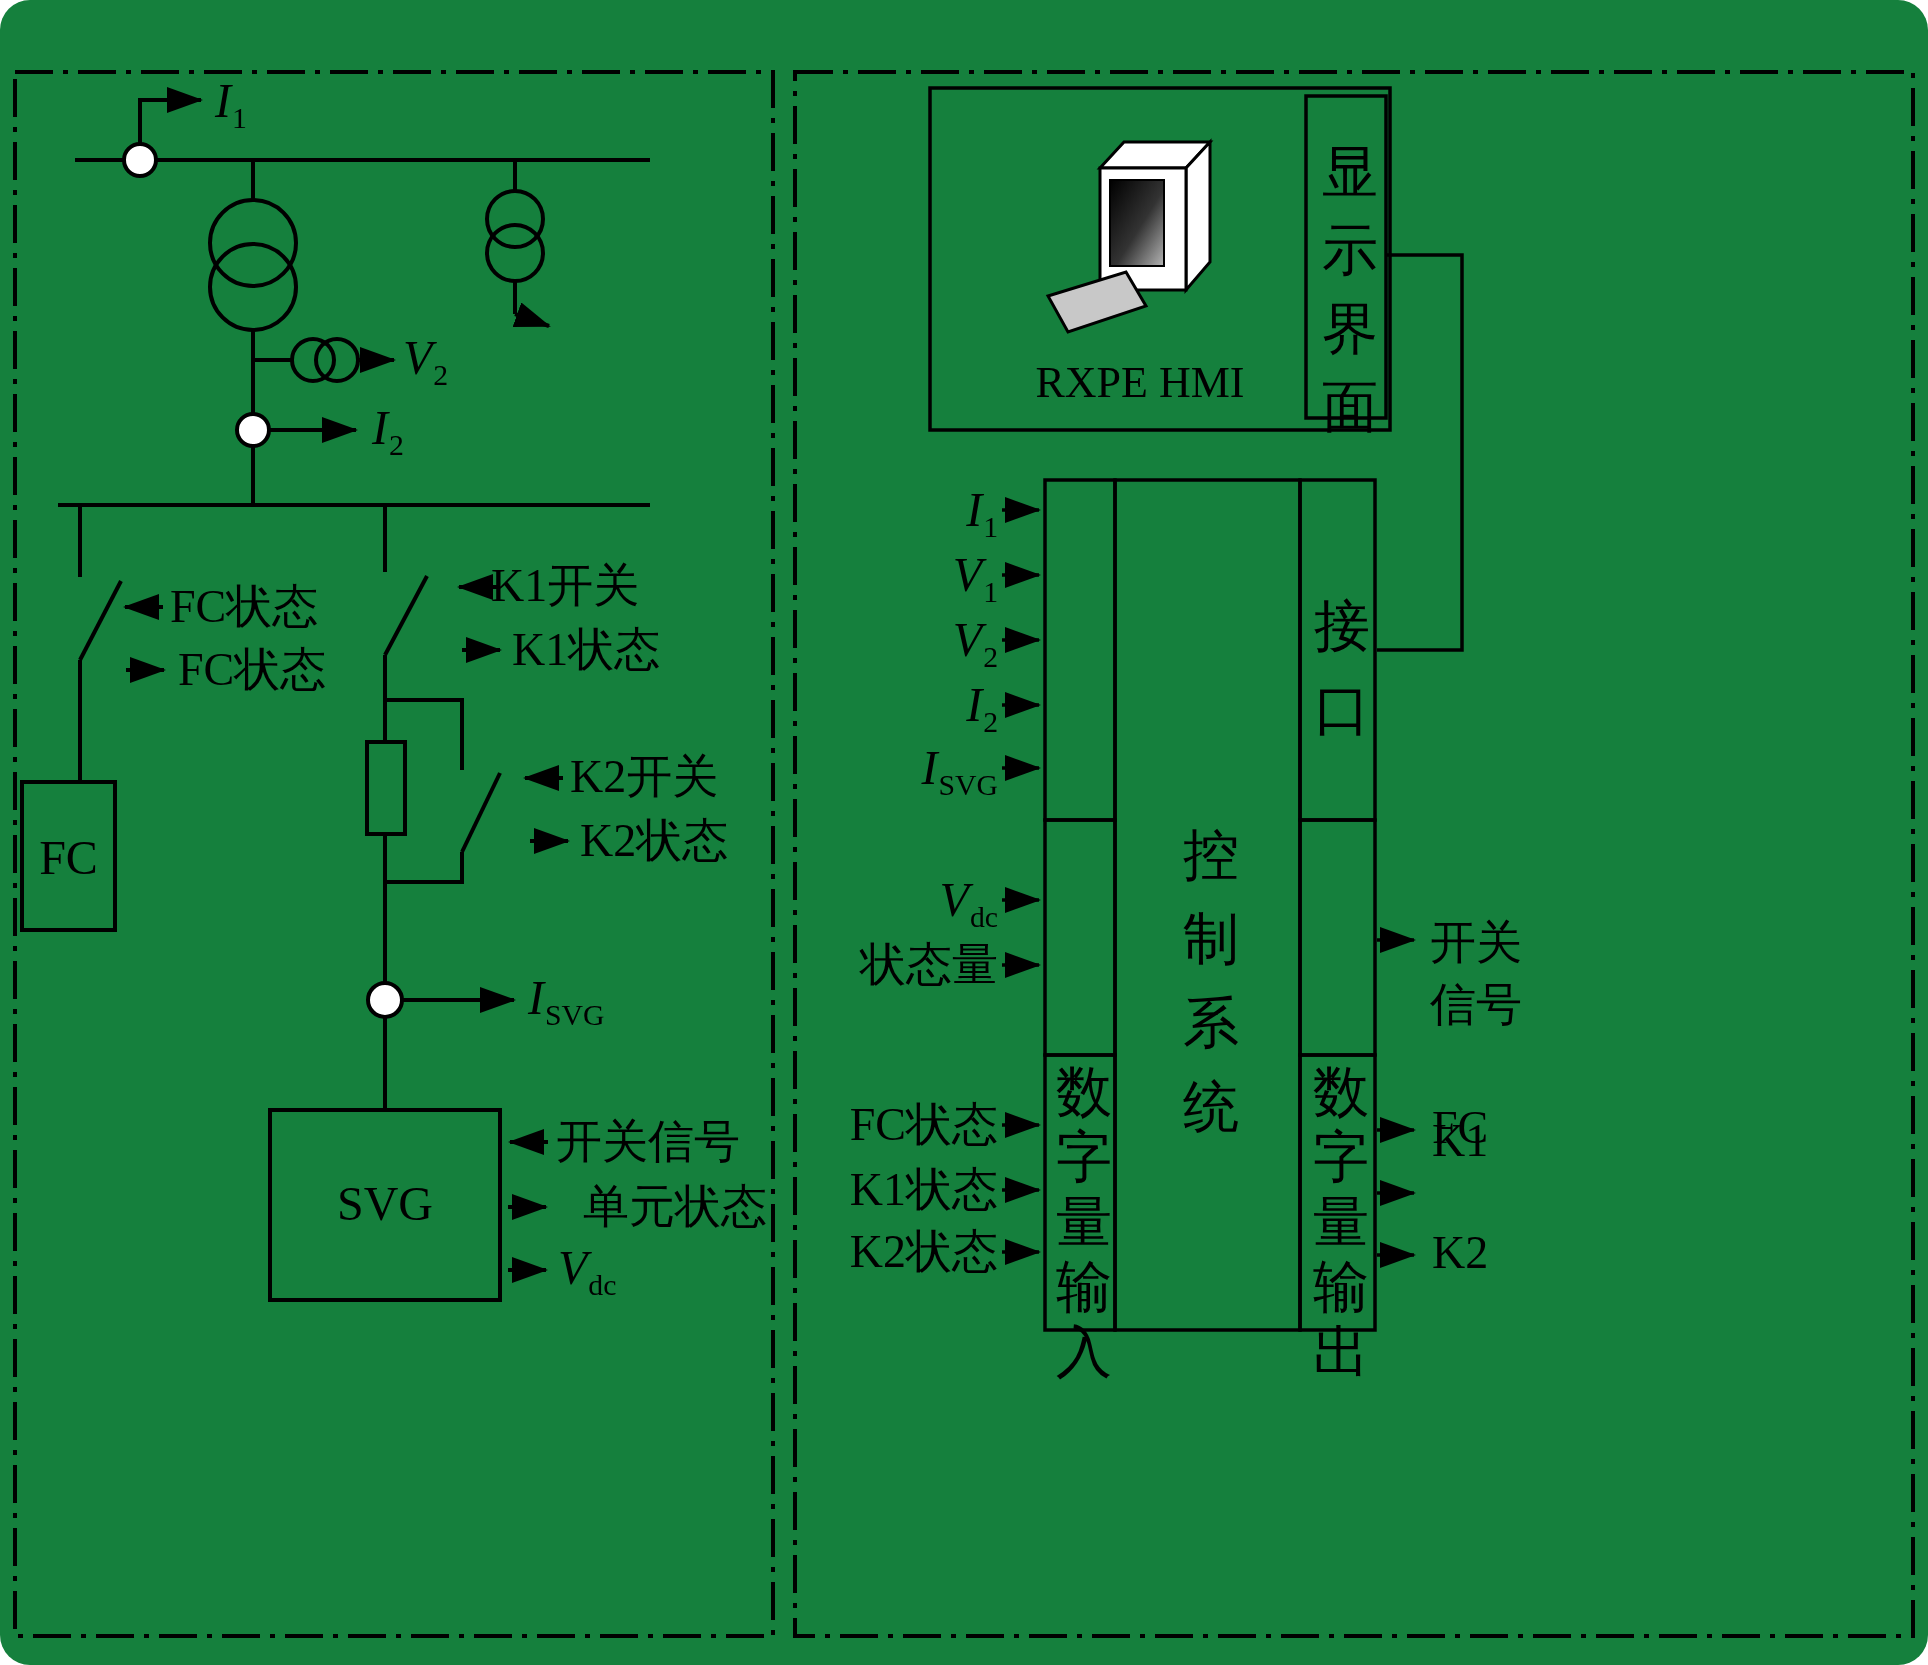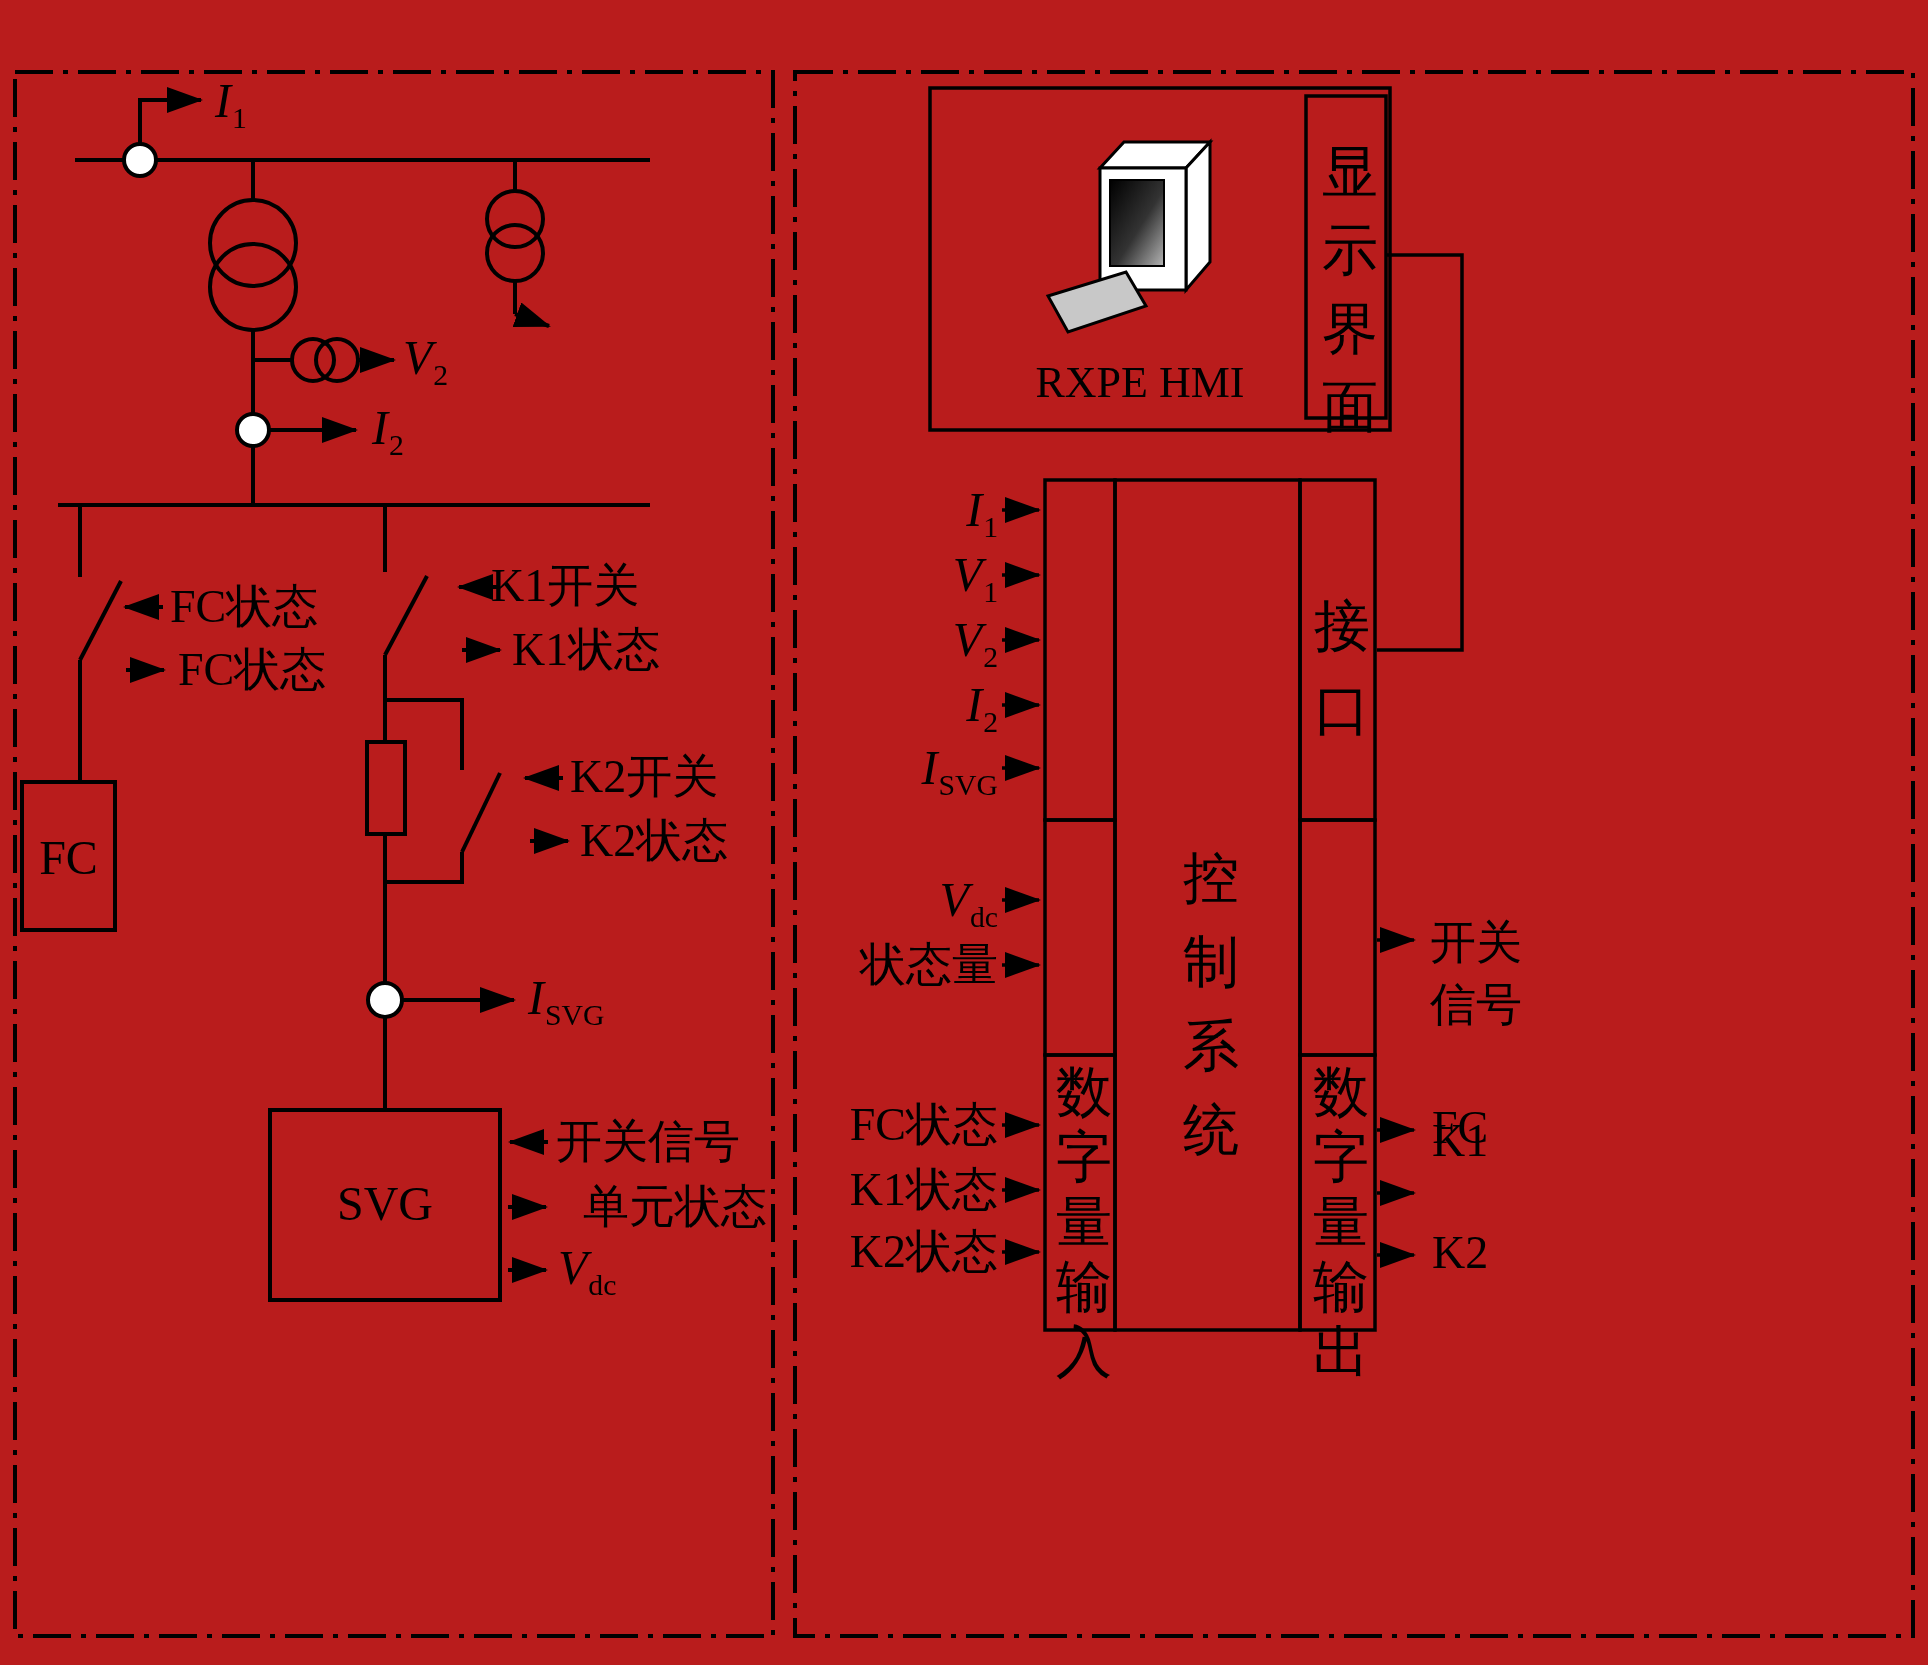--- a/index.html
+++ b/index.html
@@ -1,17 +1,17 @@
 <!DOCTYPE html>
 <html><head>
 <meta charset="utf-8">
 <style>
   html,body{margin:0;padding:0;background:#fff;}
-  .stage{position:relative;width:1928px;height:1665px;background:#b91c1c;overflow:hidden;
-         font-family:"Liberation Serif","DejaVu Serif",serif;color:#000;}
+  .stage{position:relative;width:1928px;height:1665px;background:#15803d;overflow:hidden;
+         font-family:"Liberation Serif","DejaVu Serif",serif;color:#000;border-radius:30px;}
   svg{position:absolute;left:0;top:0;}
   .lbl{position:absolute;line-height:1.15;white-space:nowrap;}
   .cn{font-size:46px;}
   .var{font-size:48px;}
   .var .v{font-style:italic;}
   .lbl sub{font-size:0.62em;font-style:normal;margin-left:1px;}
   .box-lbl{font-size:48px;text-align:center;}
   .hmi{font-size:44px;text-align:center;}
   .serif-lbl{font-size:46px;}
   .r{right:930px;text-align:right;}
@@ -156,21 +156,21 @@
 <div class="lbl var" style="left:528px;top:970px"><span class="v">I</span><sub>SVG</sub></div>
 <div class="lbl box-lbl" style="left:270px;top:1176px;width:230px">SVG</div>
 
 <div class="lbl cn" style="left:556px;top:1116px">开关信号</div>
 <div class="lbl cn" style="left:583px;top:1181px">单元状态</div>
 <div class="lbl var" style="left:558px;top:1240px"><span class="v">V</span><sub>dc</sub></div>
 
 <div class="lbl hmi" style="left:960px;top:358px;width:360px">RXPE HMI</div>
 <div class="vert lh14" style="left:1322px;top:133px">显示界面</div>
 
-<div class="vert lh15" style="left:1183px;top:836px">控制系统</div>
+<div class="vert lh15" style="left:1183px;top:813px">控制系统</div>
 <div class="vert lh15" style="left:1314px;top:584px">接口</div>
 <div class="vert lh116" style="left:1056px;top:1060px">数字量输入</div>
 <div class="vert lh116" style="left:1313px;top:1060px">数字量输出</div>
 
 <div class="lbl var r" style="top:482px"><span class="v">I</span><sub>1</sub></div>
 <div class="lbl var r" style="top:547px"><span class="v">V</span><sub>1</sub></div>
 <div class="lbl var r" style="top:612px"><span class="v">V</span><sub>2</sub></div>
 <div class="lbl var r" style="top:677px"><span class="v">I</span><sub>2</sub></div>
 <div class="lbl var r" style="top:740px"><span class="v">I</span><sub>SVG</sub></div>
 <div class="lbl var r" style="top:872px"><span class="v">V</span><sub>dc</sub></div>

